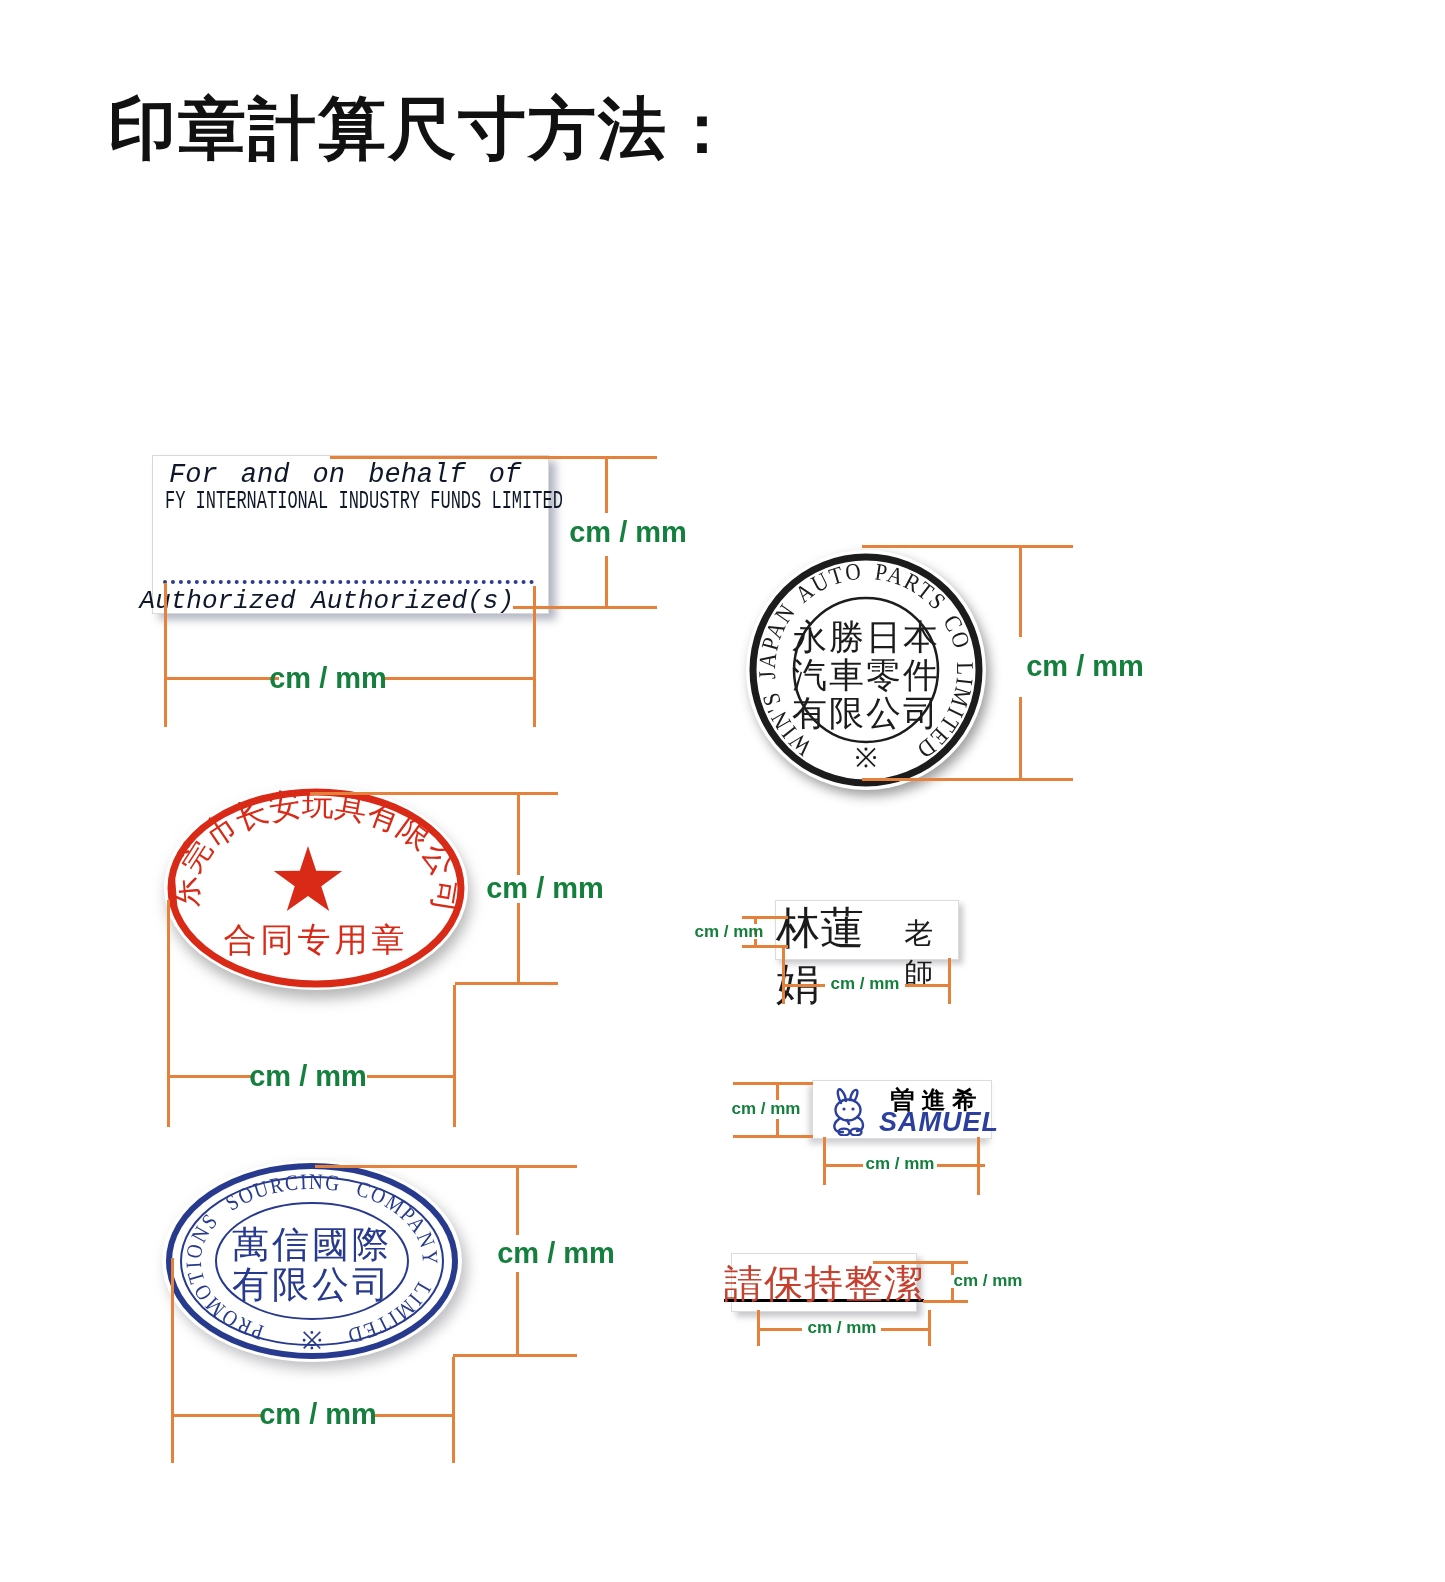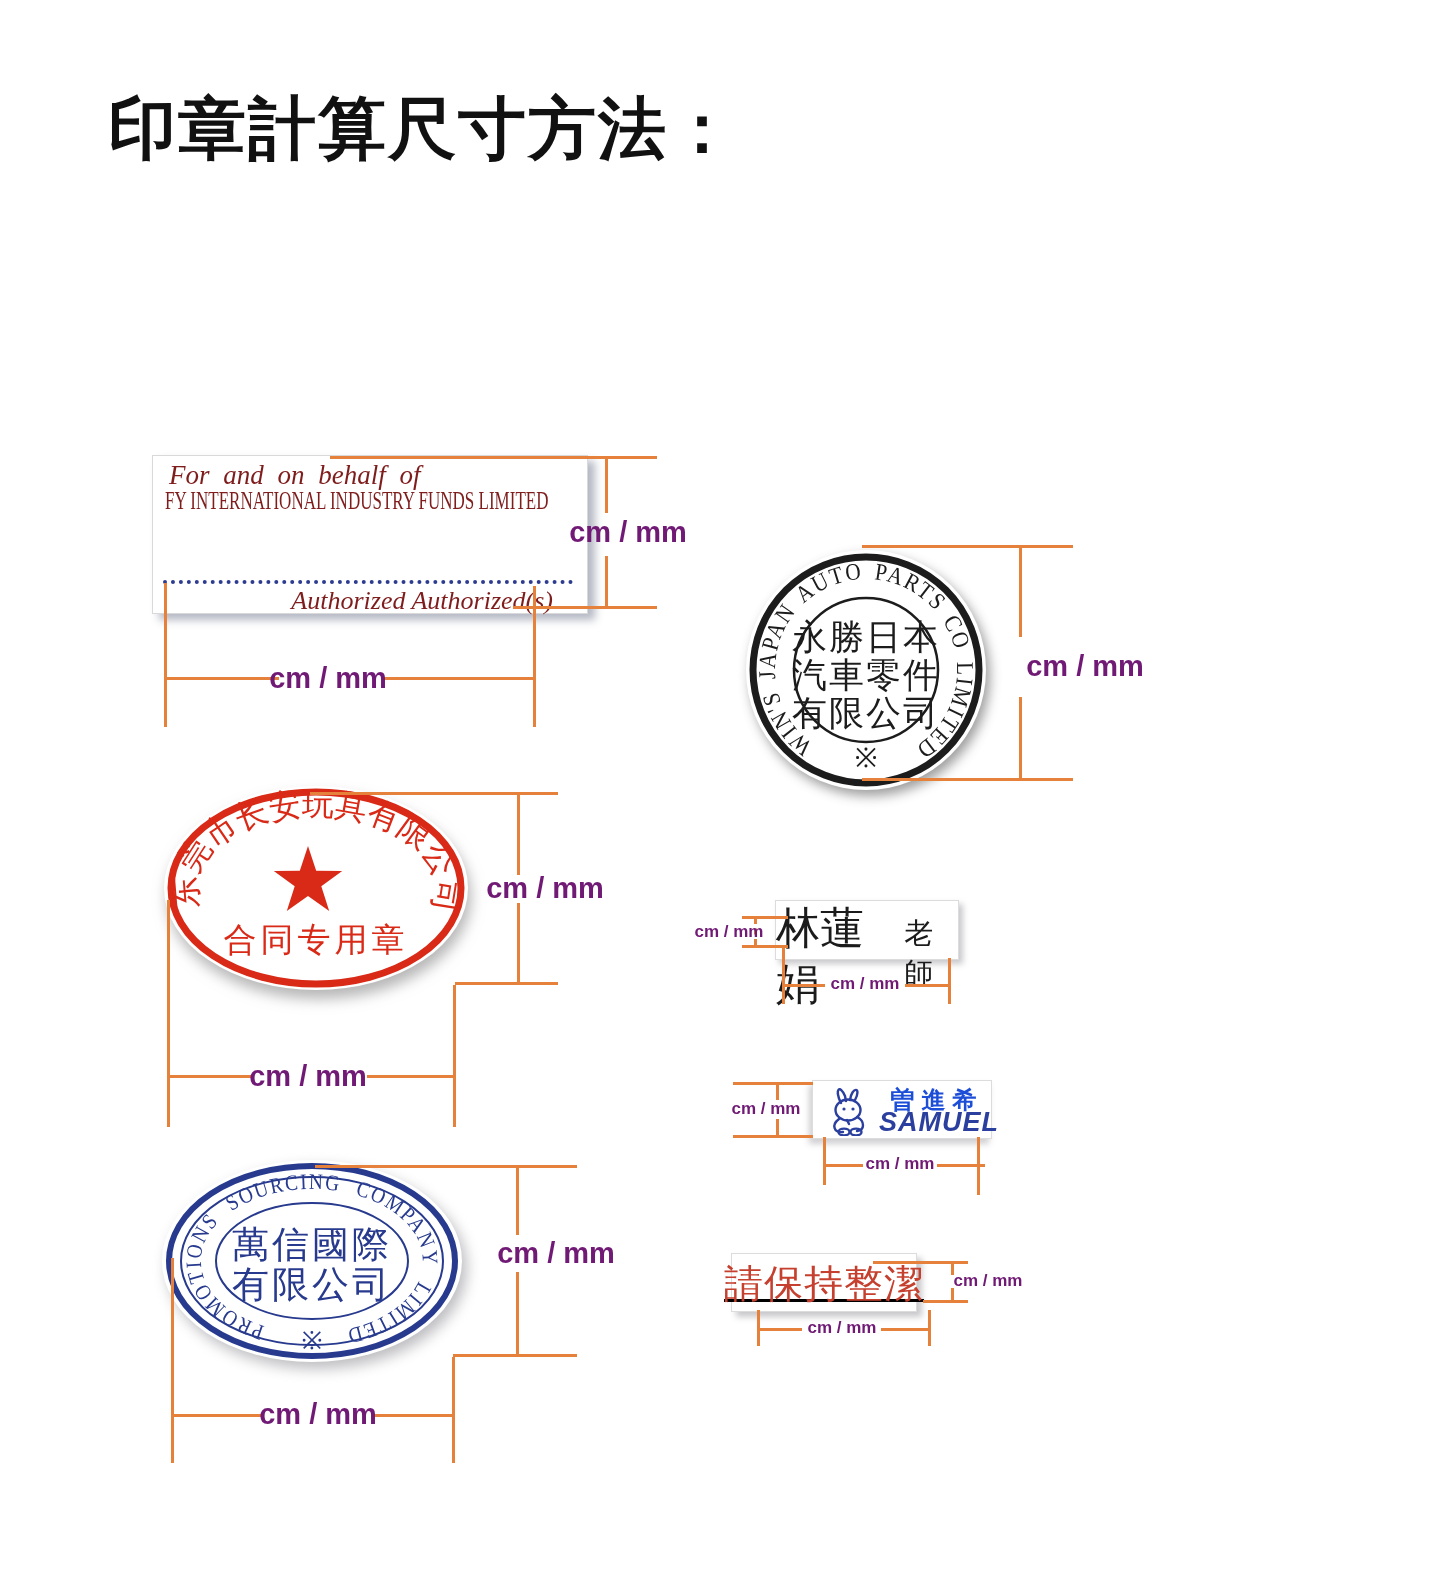--- a/index.html
+++ b/index.html
@@ -10,47 +10,47 @@
   .title{position:absolute;left:108px;color:#111;font-weight:700;
          font-family:"Liberation Sans",sans-serif;white-space:nowrap;letter-spacing:2px;}
   #title1{top:84px;font-size:68px;}
   #title2{top:194px;font-size:68px;}
 
   
   .dl{position:absolute;background:#E6813C;}
   .h{height:3px;}
   .v{width:3px;}
   .dash{position:absolute;width:0;border-left:3px dashed #E6813C;}
-  .ml{position:absolute;color:#701a75;font-weight:600;white-space:nowrap;
+  .ml{position:absolute;color:#15803d;font-weight:600;white-space:nowrap;
       transform:translate(-50%,-50%);font-family:"Liberation Sans",sans-serif;}
   .big{font-size:29px;}
   .small{font-size:17px;}
 
   
   #fy{position:absolute;left:152px;top:455px;width:395px;height:157px;background:#fff;
       border:1px solid #d9d9d9;box-shadow:7px 6px 8px rgba(90,100,125,.45);
-      color:#7f1d1d;font-family:Liberation Serif, serif;padding-left:39px;}
+      color:#0f172a;font-family:Liberation Mono, monospace;}
   #fy .l1{position:absolute;left:16px;top:4px;font-size:27px;font-style:italic;word-spacing:7px;white-space:nowrap;}
   #fy .l2{position:absolute;left:12px;top:31px;font-size:25px;white-space:nowrap;
           transform:scaleX(.68);transform-origin:left center;}
   #fy .l3{position:absolute;left:0;top:58px;width:100%;text-align:center;font-size:28px;letter-spacing:1px;white-space:nowrap;}
   #fy .dots{position:absolute;left:10px;right:14px;top:124px;border-bottom:4px dotted #2D3C90;}
   #fy .sig{position:absolute;right:34px;top:130px;font-size:26px;font-style:italic;white-space:nowrap;}
 
   
   .labelstamp{position:absolute;background:#fff;border:1px solid #dcdcdc;}
   #teacher{left:775px;top:900px;width:182px;height:58px;box-shadow:4px 4px 6px rgba(120,120,130,.4);
            display:flex;align-items:baseline;justify-content:center;color:#1b1b1b;
            font-family:"Liberation Serif",serif;}
   #teacher .nm{font-size:44px;line-height:56px;}
   #teacher .sx{font-size:29px;margin-left:6px;}
 
   #samuel{left:812px;top:1080px;width:178px;height:57px;box-shadow:-3px 5px 6px rgba(120,120,130,.35);}
   #samuel .cn{position:absolute;left:70px;top:3px;width:108px;text-align:center;font-size:24px;
-              font-weight:700;letter-spacing:7px;color:#1d4ed8;white-space:nowrap;}
+              font-weight:700;letter-spacing:7px;color:#000000;white-space:nowrap;}
   #samuel .en{position:absolute;left:66px;top:26px;width:112px;text-align:left;font-size:27px;
               font-weight:800;font-style:italic;color:#2B3F9E;letter-spacing:1px;white-space:nowrap;}
   #samuel svg{position:absolute;left:6px;top:2px;}
 
   #clean{left:731px;top:1253px;width:184px;height:57px;box-shadow:5px 5px 6px rgba(120,120,130,.4);
          display:flex;align-items:flex-end;justify-content:center;text-decoration:underline;}
   #clean .tx{font-size:39px;color:#C5402E;letter-spacing:1px;white-space:nowrap;
              font-family:"Liberation Sans",sans-serif;}
 
   

